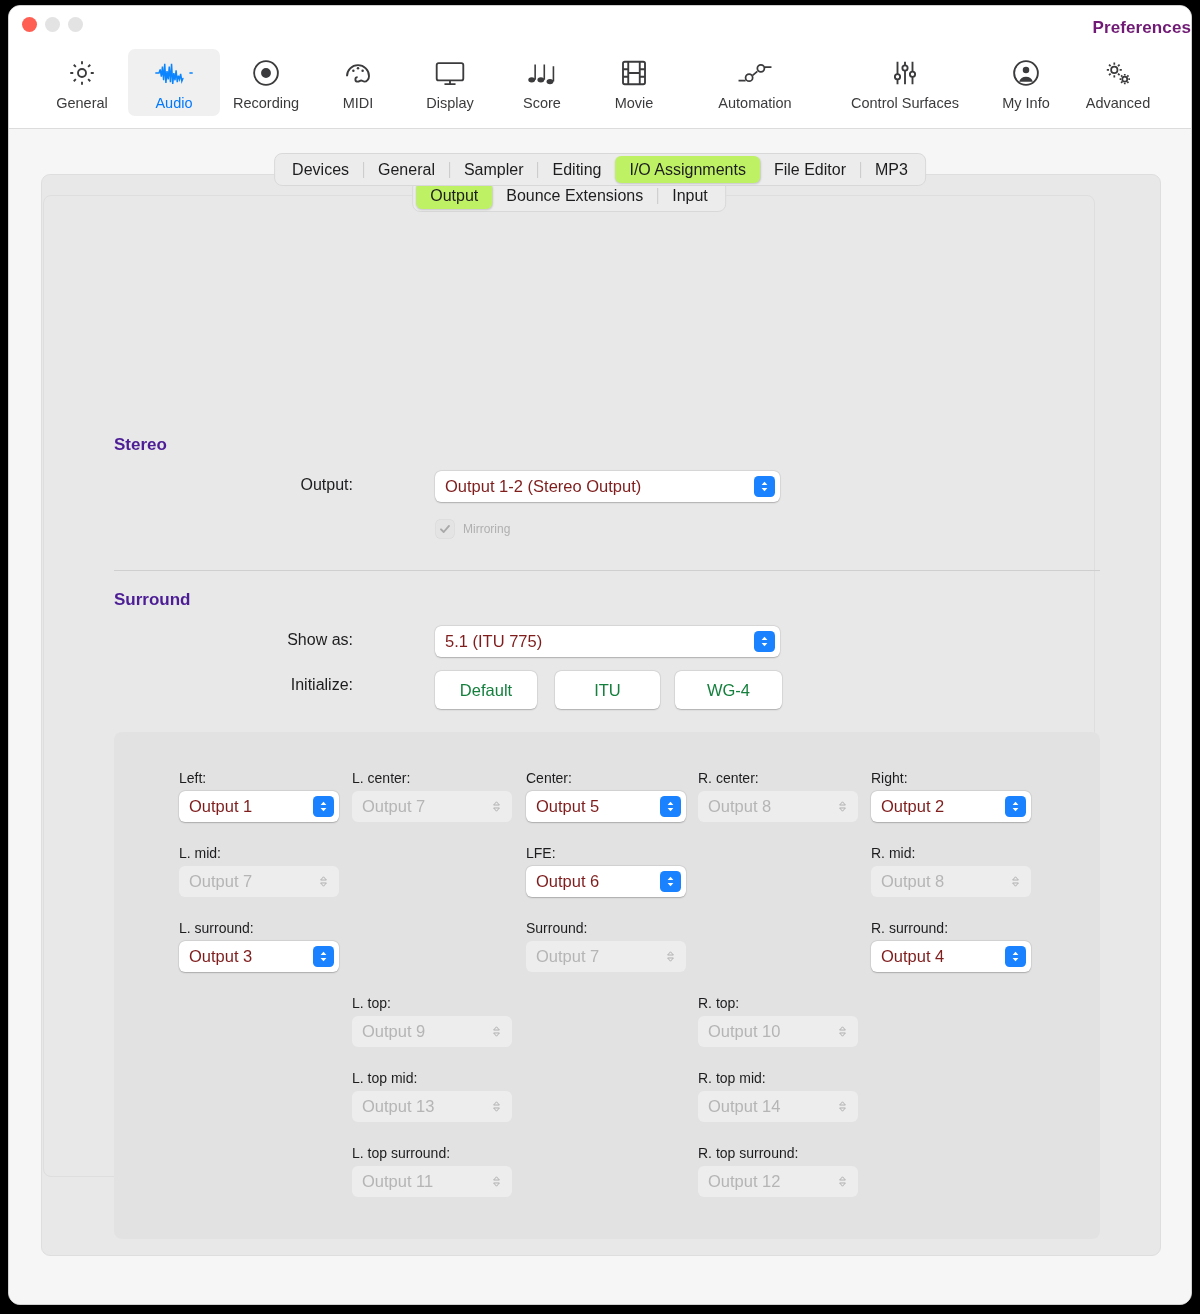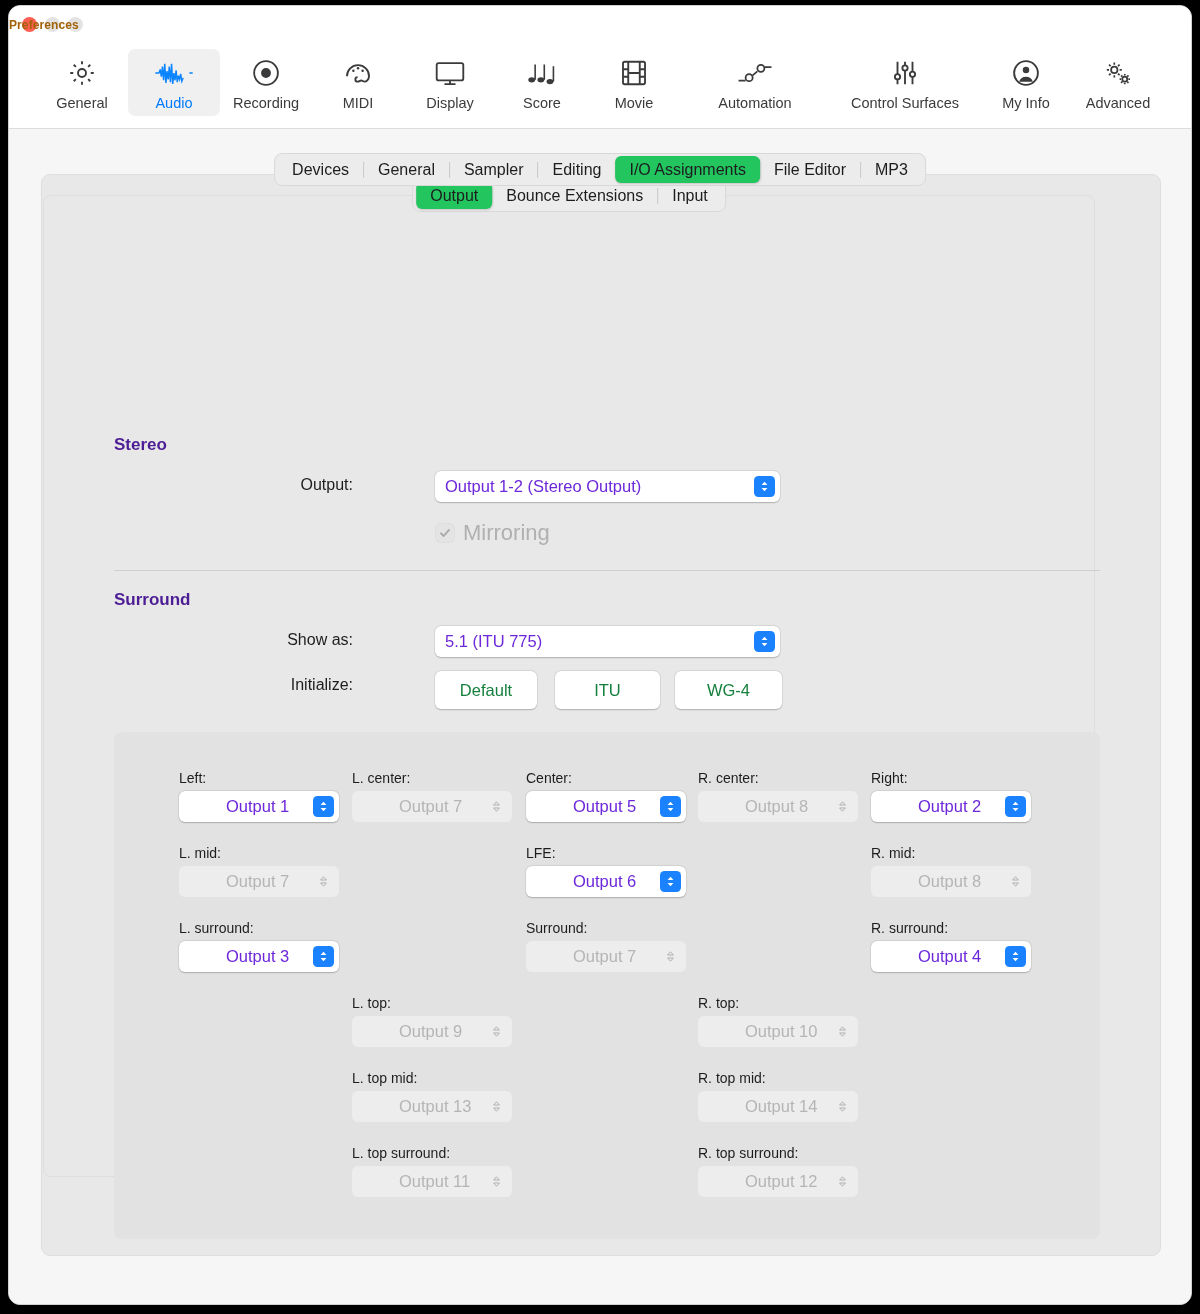--- a/index.html
+++ b/index.html
@@ -37,24 +37,24 @@
     display: flex; gap: 8px;
   }
   .tl { width: 15px; height: 15px; border-radius: 50%; }
   .tl.red    { background: #ff5f52; }
   .tl.grey1  { background: #e3e3e3; }
   .tl.grey2  { background: #e3e3e3; }
 
   .win-title {
     position: absolute;
     left: 0; right: 0; top: 12px;
-    text-align: left;
-    font-size: 12px;
+    text-align: right;
+    font-size: 17px;
     font-weight: bold;
-    color: #a16207;
+    color: #701a75;
     letter-spacing: .1px;
   }
 
   .toolbar {
     position: absolute;
     left: 0; right: 0; top: 43px;
     display: flex;
     justify-content: center;
     align-items: flex-start;
     gap: 0px;
@@ -115,21 +115,21 @@
     font-size: 16px;
     color: #1d1d1f;
     padding: 0 14px;
     height: 27px;
     line-height: 27px;
     border-radius: 6px;
     white-space: nowrap;
     cursor: default;
   }
   .tab.active {
-    background: #22c55e;
+    background: #bef264;
     box-shadow: 0 1px 2px rgba(0,0,0,0.16);
   }
   .tab-sep {
     width: 1px; height: 16px; background: #c9c9c9;
   }
 
   
   .inner-panel {
     position: absolute;
     left: 34px; top: 66px;
@@ -182,21 +182,21 @@
     border-radius: 6px;
     box-shadow: 0 0.5px 1.5px rgba(0,0,0,0.22), 0 0 0 0.5px rgba(0,0,0,0.07);
     display: flex;
     align-items: center;
     cursor: default;
   }
   .popup .pv {
     flex: 1;
     padding-left: 10px;
     font-size: 16.5px;
-    color: #6d28d9;
+    color: #7f1d1d;
     white-space: nowrap;
     overflow: hidden;
   }
   .stepper {
     width: 21px; height: 21px;
     margin-right: 5px;
     border-radius: 4.5px;
     background: #1a82ff;
     display: flex; flex-direction: column;
     align-items: center; justify-content: center;
@@ -229,39 +229,39 @@
   
   .checkrow { position: absolute; display: flex; align-items: center; gap: 9px; }
   .checkbox {
     width: 18px; height: 18px;
     border-radius: 4px;
     background: #e4e4e4;
     box-shadow: 0 0 0 0.5px rgba(0,0,0,0.09);
     display: flex; align-items: center; justify-content: center;
     flex: none;
   }
-  .check-label { font-size: 22px; color: #b0b0b0; white-space: nowrap; }
+  .check-label { font-size: 12px; color: #b0b0b0; white-space: nowrap; }
 
   
   .grid-panel {
     position: absolute;
     left: 105px; top: 603px;
     width: 986px; height: 507px;
     background: #e2e2e2;
     border-radius: 8px;
   }
   .cell { position: absolute; }
   .cell .cl {
     font-size: 14px;
     color: #1d1d1f;
     white-space: nowrap;
     margin-bottom: 5px;
     display: block;
   }
-  .cell .popup { position: relative; width: 160px; padding-left: 37px; }
+  .cell .popup { position: relative; width: 160px; }
 </style>
 </head>
 <body>
 
 <div class="window">
 
   <div class="titlebar">
     <div class="traffic">
       <div class="tl red"></div>
       <div class="tl grey1"></div>

